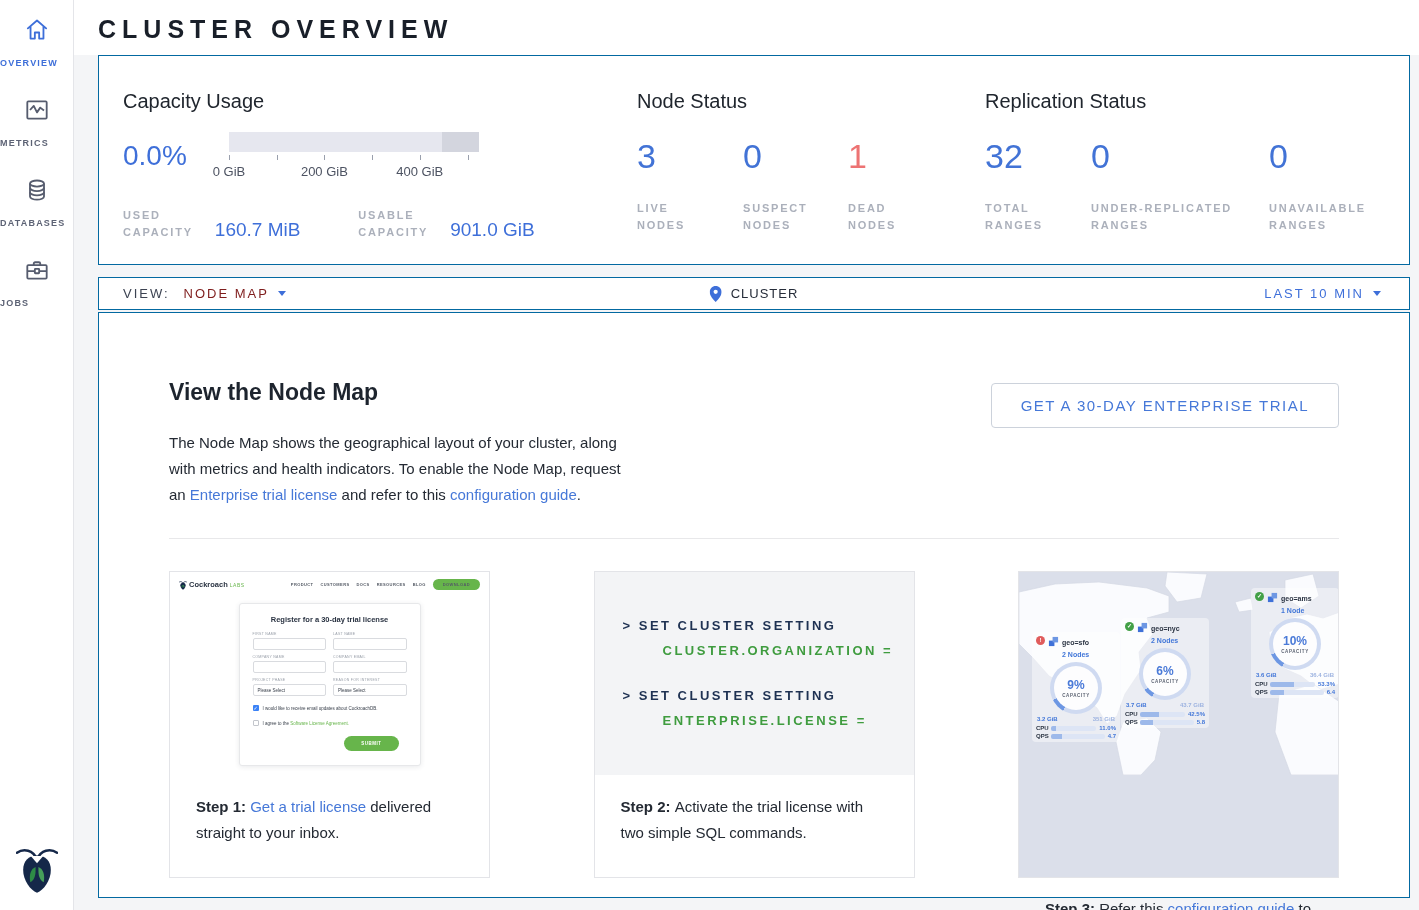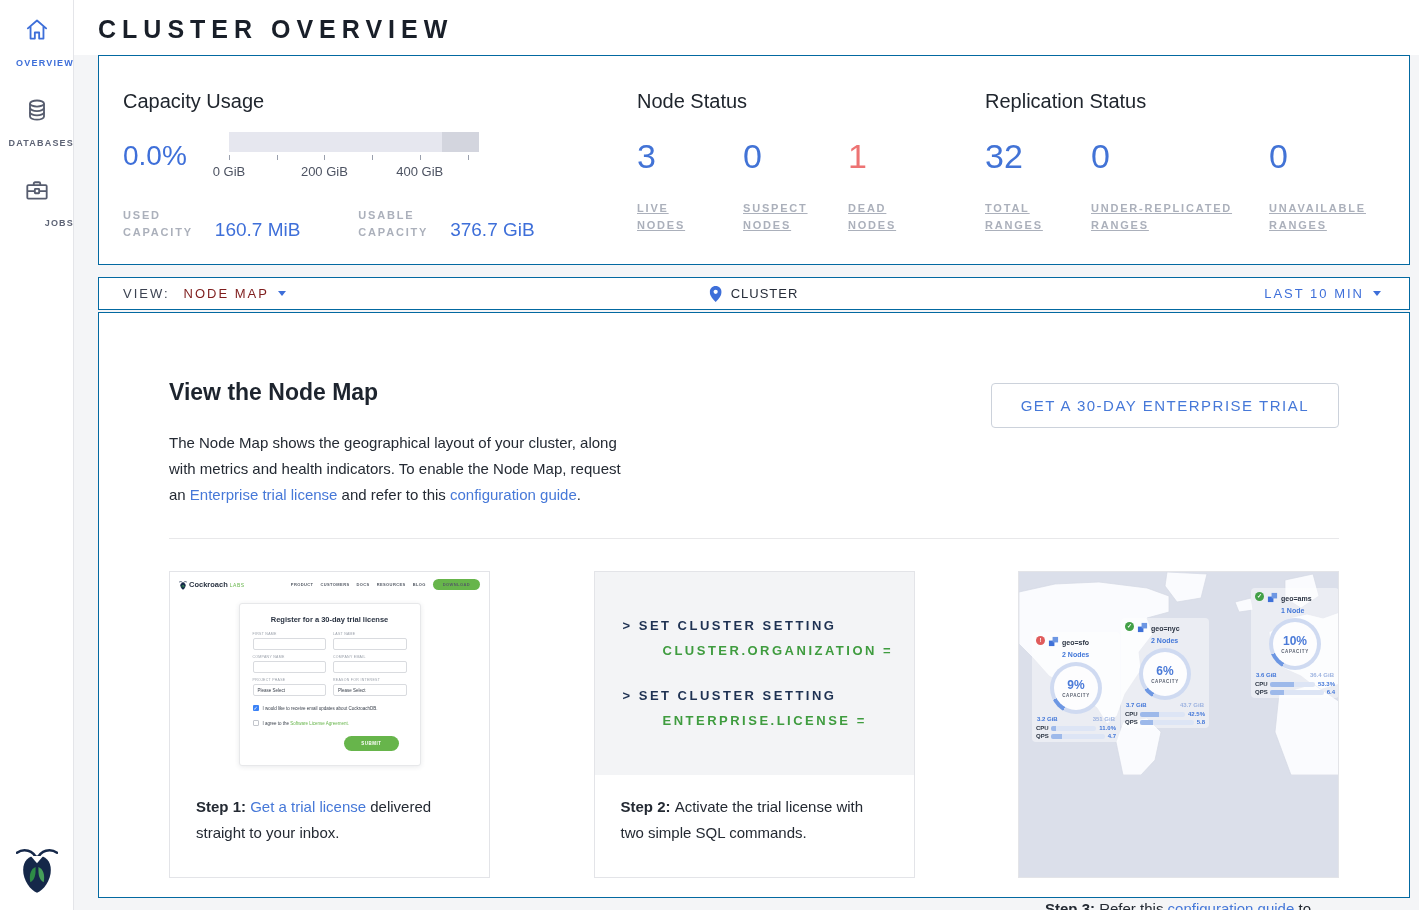--- a/index.html
+++ b/index.html
@@ -2,21 +2,21 @@
 <html><head>
 <meta charset="utf-8">
 <style>
   * { box-sizing: border-box; margin: 0; padding: 0; }
   html,body { width:1419px; height:910px; overflow:hidden; }
   body { font-family:"Liberation Sans", sans-serif; background:#f4f5f7; color:#242a33; }
 
   
   .sidebar { position:fixed; left:0; top:0; width:74px; height:910px; background:#fff;
              border-right:1px solid #e4e5e9; z-index:10; }
-  .nav-item { width:74px; padding:16px 0 10px; text-align:right; cursor:pointer; }
+  .nav-item { width:74px; padding:16px 0 10px; text-align:left; cursor:pointer; }
   .nav-icon { display:block; margin:0 auto 8px; width:28px; height:28px; }
   .nav-icon svg { width:28px; height:28px; stroke:#565c6e; fill:none; stroke-width:1.7; }
   .nav-label { font-size:9px; letter-spacing:1.2px; color:#5d6375; font-weight:bold; }
   .nav-item.active .nav-label { color:#3e6fd9; }
   .nav-item.active svg { stroke:#3e6fd9; }
   .sidebar-logo { position:absolute; bottom:12px; left:50%; transform:translateX(-50%); }
 
   
   .main { margin-left:74px; }
   .title-band { background:#fff; height:55px; padding:15px 0 0 24px; }
@@ -43,21 +43,21 @@
   .stat-cap { font-size:11px; letter-spacing:1.8px; color:#abb0bb; font-weight:bold; line-height:17px; }
   .stat-cap span { display:block; }
   .cap-val { font-size:19px; color:#3e6fd9; margin:0 0 0 22px; }
   .cap-stats .usable { margin-left:58px; }
   .stat-row { display:flex; margin-top:26px; }
   .stat { }
   .node-sec .stat:nth-child(1){ width:106px; } .node-sec .stat:nth-child(2){ width:105px; } .node-sec .stat:nth-child(3){ width:137px; }
   .repl-sec .stat:nth-child(1){ width:106px; } .repl-sec .stat:nth-child(2){ width:178px; } .repl-sec .stat:nth-child(3){ width:140px; }
   .stat-num { font-size:34px; font-weight:300; color:#4273d6; height:34px; line-height:34px; }
   .stat-num.red { color:#ed7373; }
-  .stat .stat-cap { margin-top:27px;text-decoration:underline; }
+  .stat .stat-cap { margin-top:27px; }
 
   
   .view-bar { margin-top:12px; height:33px; display:flex; align-items:center; padding:0 28px 0 24px;
               position:relative; font-size:13px; }
   .vb-label { color:#3c4352; letter-spacing:2px; }
   .vb-value { color:#7f1d1d; letter-spacing:2px; margin-left:14px; cursor:pointer; }
   .caret { display:inline-block; width:0; height:0; border-left:4.5px solid transparent;
            border-right:4.5px solid transparent; border-top:5.5px solid #3e6fd9; margin-left:9px; vertical-align:middle; }
   .vb-center { position:absolute; left:50%; transform:translateX(-50%); display:flex; align-items:center; gap:9px;
                color:#262d3a; letter-spacing:1px; }
@@ -147,20 +147,29 @@
     <span class="nav-icon">
       <svg viewBox="0 0 26 26">
           <path d="M4.5 11.5 L13 4.2 L21.5 11.5 M7 9.8 V21 H11 V15.3 H15 V21 H19 V9.8" stroke-linecap="round" stroke-linejoin="round"></path>
         </svg>
     </span>
     <span class="nav-label">OVERVIEW</span>
   </div>
   <div class="nav-item">
     <span class="nav-icon">
       <svg viewBox="0 0 26 26">
+          <rect x="4" y="5" width="18" height="16" rx="1"></rect>
+          <path d="M6.5 13 L10 9.2 L13 15.2 L16 10.8 L19.5 13.5" stroke-linejoin="round"></path>
+        </svg>
+    </span>
+    <span class="nav-label">METRICS</span>
+  </div>
+  <div class="nav-item">
+    <span class="nav-icon">
+      <svg viewBox="0 0 26 26">
           <path d="M6.5 7 v12 c0 1.7 2.9 3 6.5 3 s6.5-1.3 6.5-3 V7"></path>
           <ellipse cx="13" cy="7" rx="6.5" ry="2.8"></ellipse>
           <path d="M6.5 11 c0 1.7 2.9 3 6.5 3 s6.5-1.3 6.5-3 M6.5 15 c0 1.7 2.9 3 6.5 3 s6.5-1.3 6.5-3"></path>
         </svg>
     </span>
     <span class="nav-label">DATABASES</span>
   </div>
   <div class="nav-item">
     <span class="nav-icon">
       <svg viewBox="0 0 26 26">
@@ -216,21 +225,21 @@
       <div class="cap-stats">
         <div class="stat-cap">
           <span>USED</span>
             <span>CAPACITY</span>
         </div>
         <div class="cap-val">160.7 MiB</div>
         <div class="stat-cap usable">
           <span>USABLE</span>
             <span>CAPACITY</span>
         </div>
-        <div class="cap-val">376.7 GiB</div>
+        <div class="cap-val">901.0 GiB</div>
       </div>
     </div>
 
     <div class="node-sec">
       <div class="sec-title">Node Status</div>
       <div class="stat-row">
         <div class="stat">
           <div class="stat-num">3</div>
           <div class="stat-cap">
               <span>LIVE</span>

